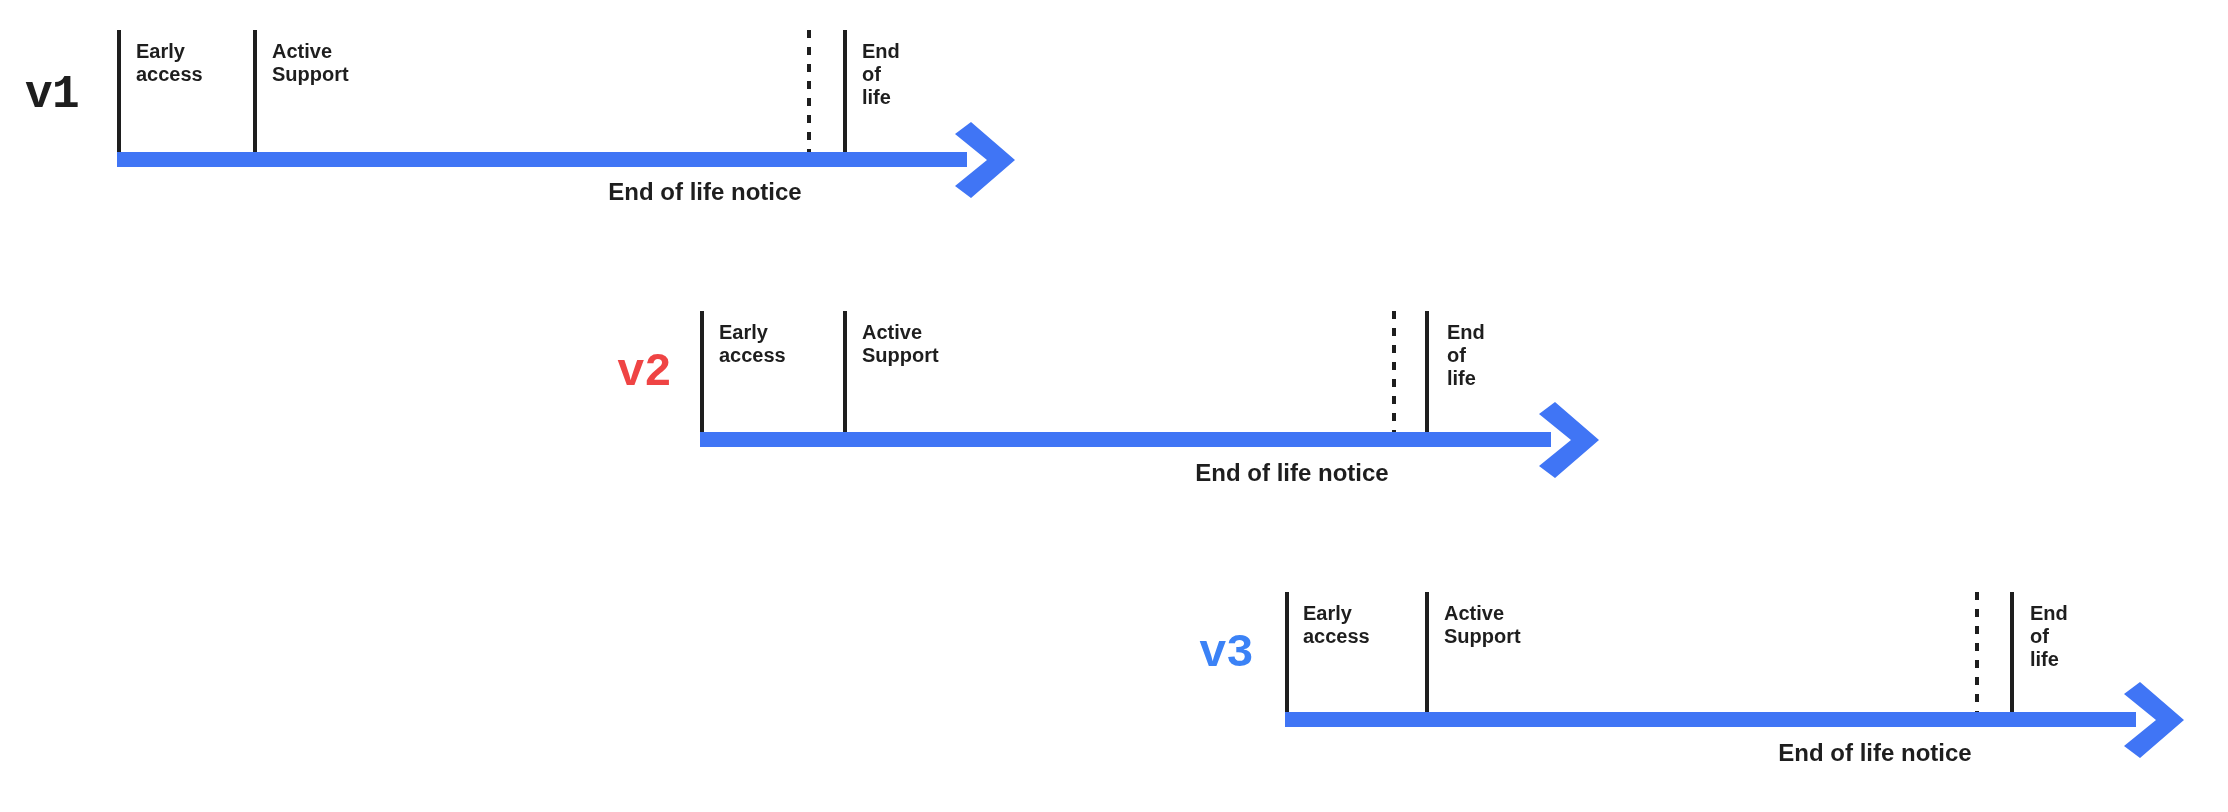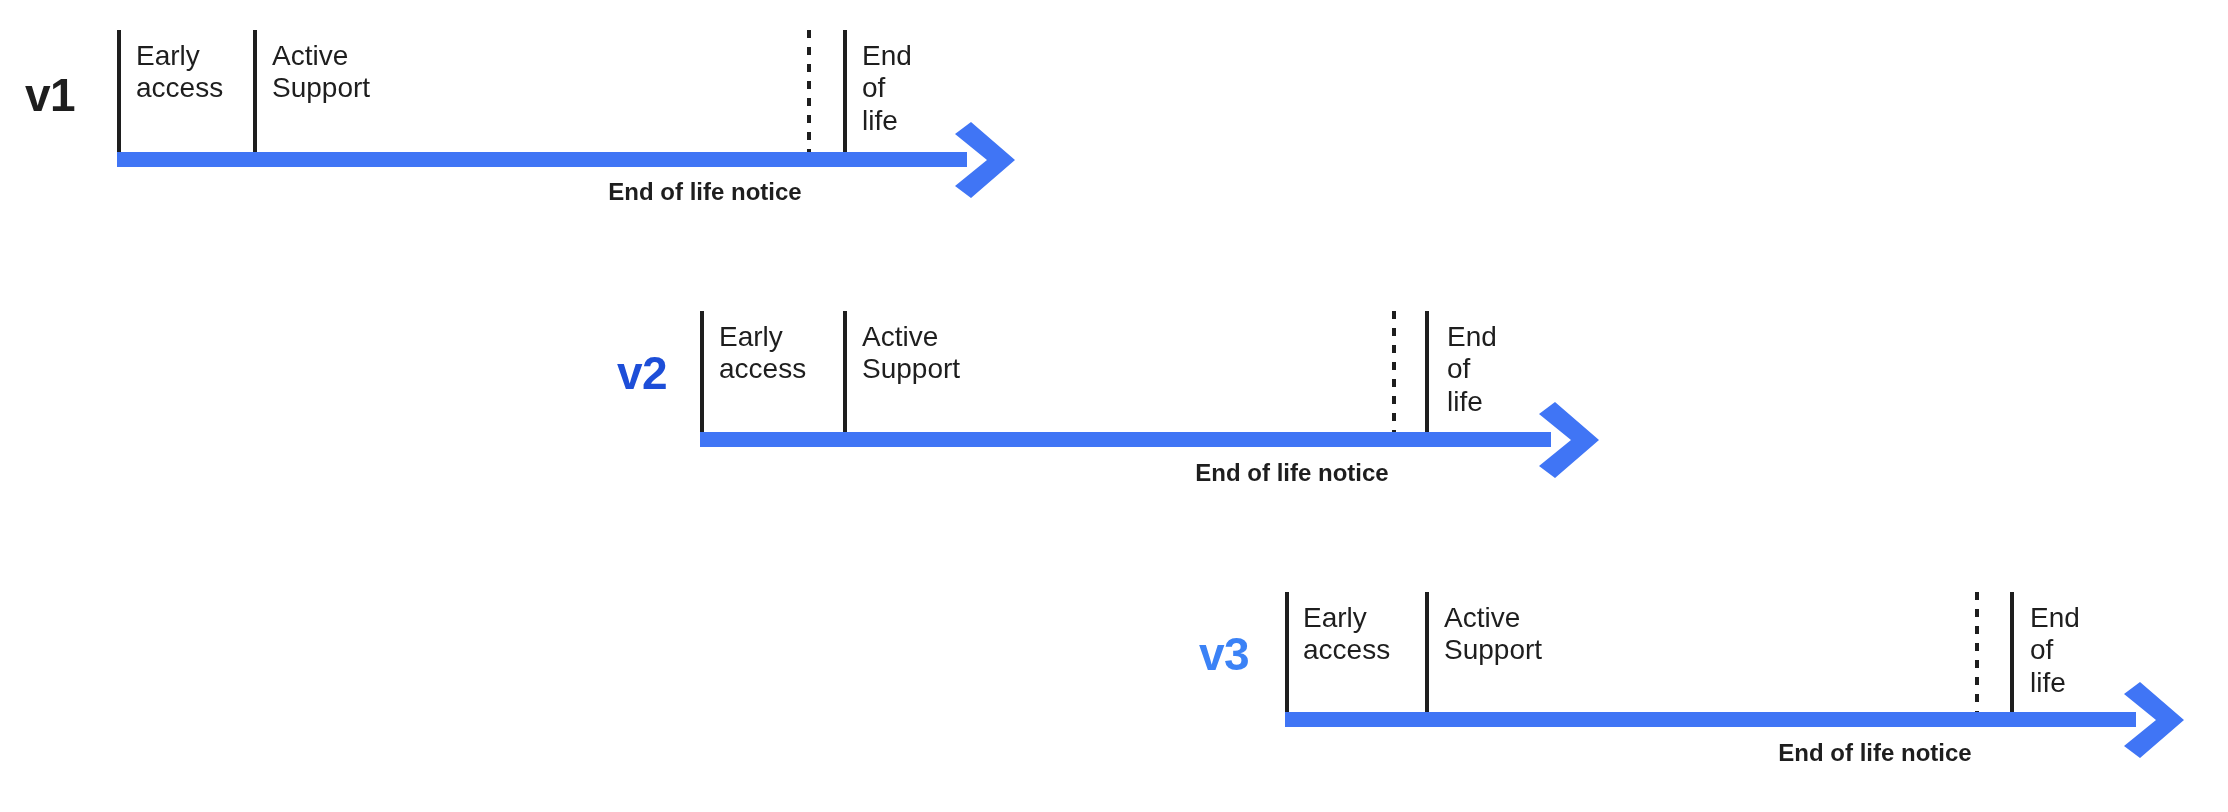--- a/index.html
+++ b/index.html
@@ -29,20 +29,21 @@
 
   
   .version-label {
     position: absolute;
     font-size: 46px;
     font-weight: bold;
     color: #1e1e1e;
     letter-spacing: -0.5px;
     line-height: 1;
     white-space: nowrap;
+    font-family: Liberation Mono, monospace;
   }
 
   
   .tick {
     position: absolute;
     width: 4px;
     background: #1e1e1e;
   }
 
   
@@ -54,22 +55,22 @@
       #1e1e1e 0px, #1e1e1e 8px,
       rgba(0,0,0,0) 8px, rgba(0,0,0,0) 17px
     );
     background-size: 4px 17px;
     background-repeat: repeat-y;
   }
 
   
   .phase-label {
     position: absolute;
-    font-size: 28px;
-    font-weight: normal;
+    font-size: 20px;
+    font-weight: bold;
     color: #1e1e1e;
     line-height: 1.16;
     white-space: pre-line;
   }
 
   
   .arrow-shaft {
     position: absolute;
     height: 15px;
   }
@@ -103,21 +104,21 @@
 access</div>
       <div class="phase-label" style="left: 272px; top: 40px; color: rgb(30, 30, 30);">Active Support</div>
       <div class="phase-label" style="left: 862px; top: 40px; color: rgb(30, 30, 30);">End of life</div>
       <div class="arrow-shaft" style="left: 117px; top: 152px; width: 850px; height: 15px; background: rgb(64, 117, 245);"></div>
       <div class="arrow-head" style="left: 953px; top: 121.5px; width: 64px; height: 76px;"><svg width="64" height="76" viewBox="0 0 64 76" xmlns="http://www.w3.org/2000/svg" focusable="false">
           <path d="M 2 12 L 18 0 L 62 38 L 18 76 L 2 64 L 34 38 Z" fill="#4075F5"></path>
         </svg></div>
       <div class="notice-label" style="left: 690px; top: 178px; transform: translateX(-50%); color: rgb(30, 30, 30);">End of life notice</div>
     </div>
     <div class="timeline-row">
-      <div class="version-label" style="left: 617px; top: 350px; color: #1d4ed8;">v2</div>
+      <div class="version-label" style="left: 617px; top: 350px; color: #ef4444;">v2</div>
       <div class="tick" style="left: 700px; top: 311px; height: 121px; background: rgb(30, 30, 30);"></div>
       <div class="tick" style="left: 843px; top: 311px; height: 121px; background: rgb(30, 30, 30);"></div>
       <div class="tick-dashed" style="left: 1392px; top: 311px; height: 121px;"></div>
       <div class="tick" style="left: 1425px; top: 311px; height: 121px; background: rgb(30, 30, 30);"></div>
       <div class="phase-label" style="left: 719px; top: 321px; color: rgb(30, 30, 30);">Early
 access</div>
       <div class="phase-label" style="left: 862px; top: 321px; color: rgb(30, 30, 30);">Active Support</div>
       <div class="phase-label" style="left: 1447px; top: 321px; color: rgb(30, 30, 30);">End of life</div>
       <div class="arrow-shaft" style="left: 700px; top: 432px; width: 851px; height: 15px; background: rgb(64, 117, 245);"></div>
       <div class="arrow-head" style="left: 1537px; top: 401.5px; width: 64px; height: 76px;"><svg width="64" height="76" viewBox="0 0 64 76" xmlns="http://www.w3.org/2000/svg" focusable="false">

